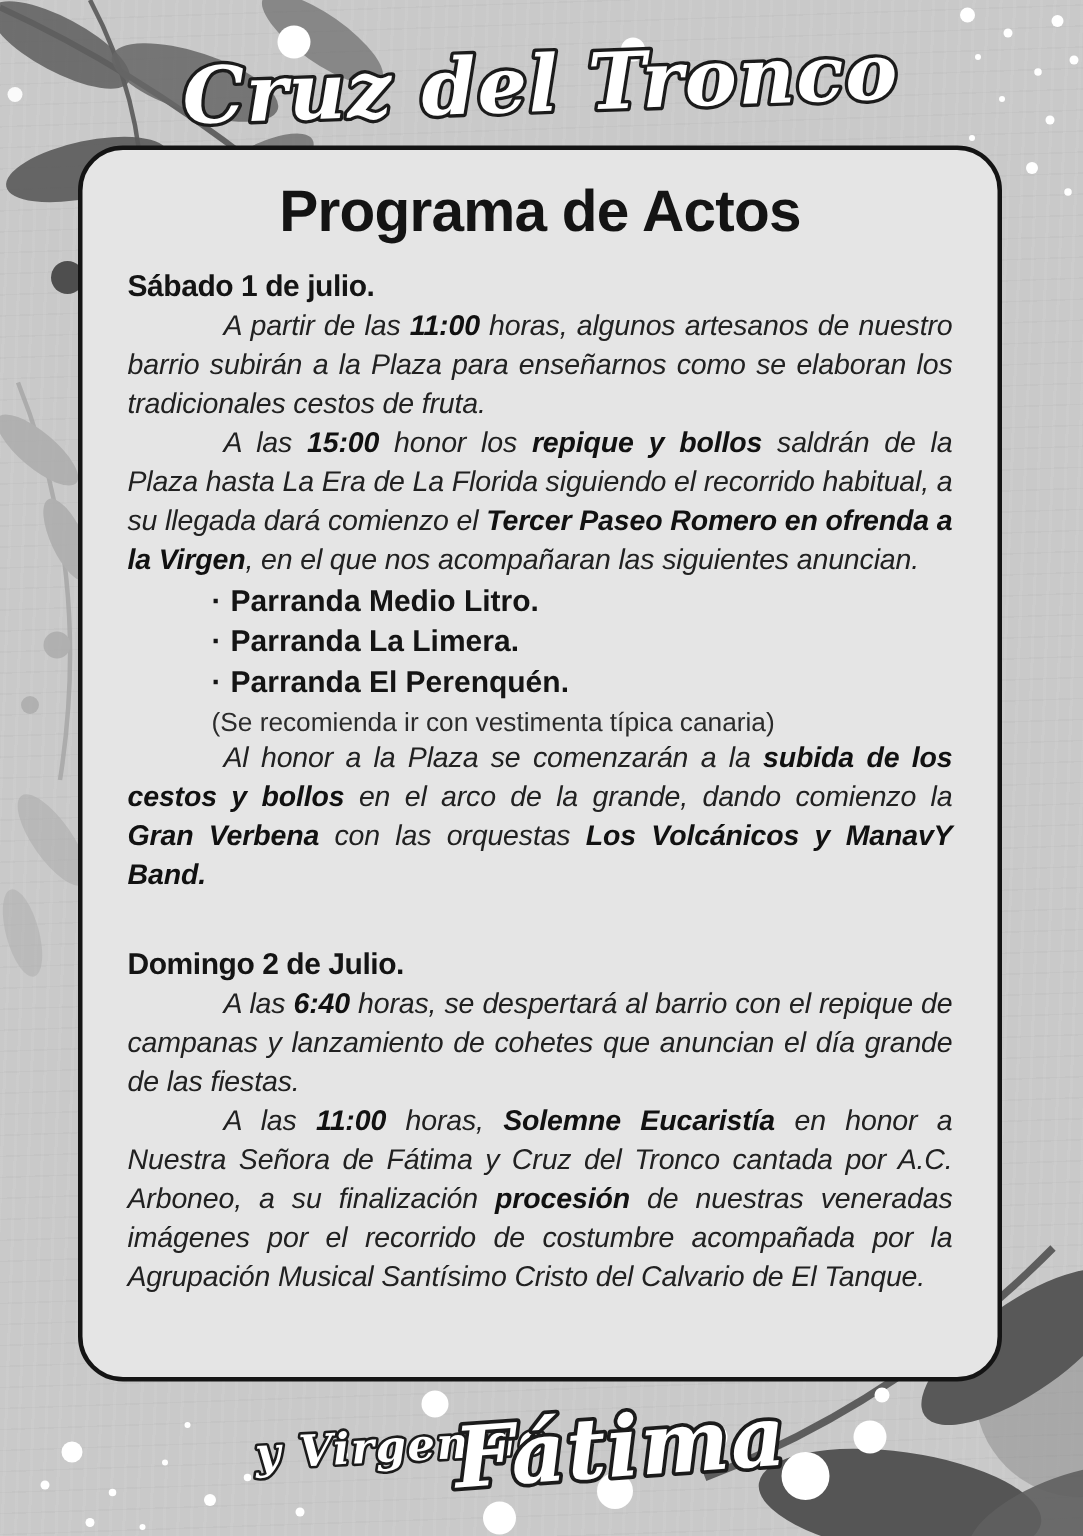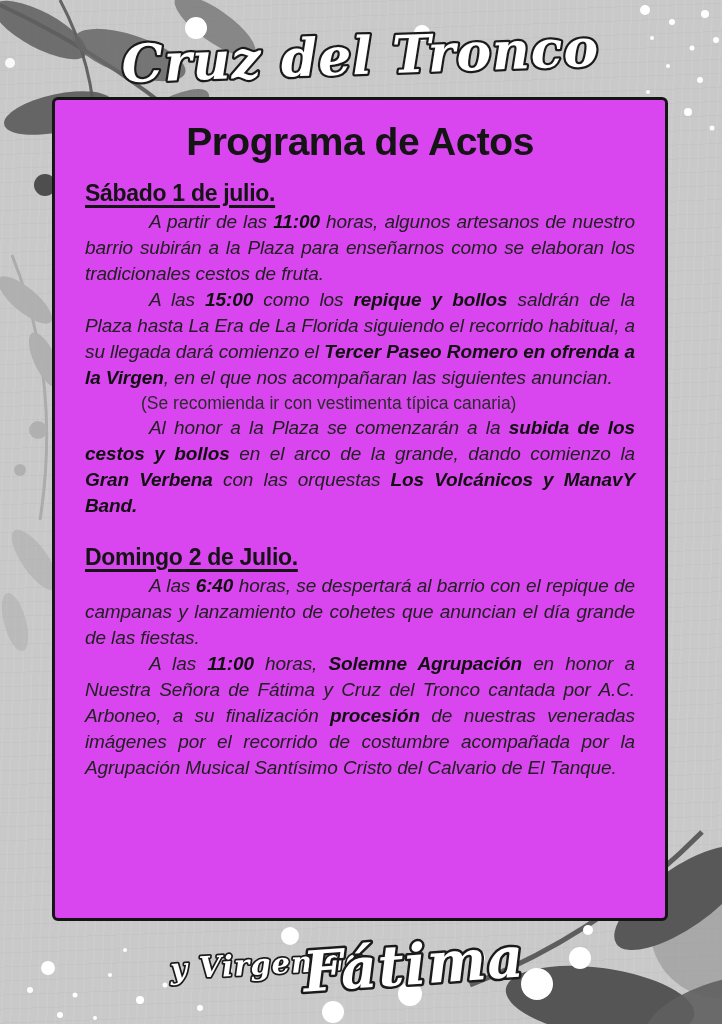--- a/index.html
+++ b/index.html
@@ -18,46 +18,46 @@
   .script-svg{position:absolute;left:0;z-index:3;}
   .script-header{top:10px;}
   .script-footer{top:908px;}
   .script-text{
     font-family:"DejaVu Serif", serif;font-style:italic;font-weight:bold;
     fill:#ffffff;stroke:#1b1b1b;paint-order:stroke;stroke-linejoin:round;
     letter-spacing:1px;
   }
   .card{
     position:absolute;left:52px;top:97px;width:616px;height:824px;z-index:2;
-    box-sizing:border-box;background:#d946ef;border:3px solid #141414;
-    border-radius:6px;padding:12px 30px 0 30px;
+    box-sizing:border-box;background:#e5e5e5;border:3px solid #141414;
+    border-radius:30px;padding:12px 30px 0 30px;
   }
   .title{
     font-size:39px;font-weight:bold;letter-spacing:-0.5px;color:#141414;
     text-align:center;margin:8px 0 16px 0;
   }
   .heading{
-    font-size:23px;font-weight:bold;color:#141414;letter-spacing:-0.3px;
-    text-decoration:underline;text-decoration-thickness:2.5px;text-underline-offset:4px;
+    font-size:20px;font-weight:bold;color:#141414;letter-spacing:-0.3px;
+    text-decoration-thickness:2.5px;text-underline-offset:4px;
     margin:0 0 2px 0;
   }
   .body-p{
     font-size:19px;line-height:26px;text-align:justify;color:#212121;
     margin:0;text-indent:64px;letter-spacing:-0.1px;font-style:italic;
   }
   .body-p b{color:#111;}
   .parranda-list{
     list-style:none;margin:1px 0 0 56px;padding:0;
     font-size:20px;line-height:27px;font-weight:bold;color:#141414;
   }
   .parranda-list .bullet{margin-right:6px;}
   .note{
     margin:0 0 0 56px;font-size:17.5px;line-height:24px;color:#2b2b2b;
   }
-  .section-sunday{margin-top:25px;}
+  .section-sunday{margin-top:35px;}
 </style>
 </head>
 <body>
 
 <svg class="deco-svg" width="722" height="1024" viewBox="0 0 722 1024">
 
   <g>
     <path d="M0,5 Q120,60 230,160" stroke="#4a4a4a" stroke-width="4" fill="none" opacity=".8"></path>
     <path d="M60,0 Q105,85 92,175" stroke="#4a4a4a" stroke-width="3" fill="none" opacity=".8"></path>
     <ellipse cx="40" cy="30" rx="52" ry="18" transform="rotate(28 40 30)" fill="#5e5e5e" opacity=".85"></ellipse>
@@ -133,28 +133,33 @@
 <svg class="script-svg script-header" width="722" height="100" viewBox="0 0 722 100">
   <text x="361" y="64" text-anchor="middle" font-size="52" stroke-width="4.5" class="script-text" transform="rotate(-2 361 64)">Cruz del Tronco</text>
 </svg>
 
 <div class="card">
   <div class="title">Programa de Actos</div>
 
   <section>
     <h2 class="heading">Sábado 1 de julio.</h2>
     <p class="body-p"><span>A partir de las </span><b>11:00</b><span> horas, algunos artesanos de nuestro barrio subirán a la Plaza para enseñarnos como se elaboran los tradicionales cestos de fruta.</span></p>
-    <p class="body-p"><span>A las </span><b>15:00</b><span> como los </span><b>repique y bollos</b><span> saldrán de la Plaza hasta La Era de La Florida siguiendo el recorrido habitual, a su llegada dará comienzo el </span><b>Tercer Paseo Romero en ofrenda a la Virgen</b><span>, en el que nos acompañaran las siguientes anuncian.</span></p>
+    <p class="body-p"><span>A las </span><b>15:00</b><span> honor los </span><b>repique y bollos</b><span> saldrán de la Plaza hasta La Era de La Florida siguiendo el recorrido habitual, a su llegada dará comienzo el </span><b>Tercer Paseo Romero en ofrenda a la Virgen</b><span>, en el que nos acompañaran las siguientes anuncian.</span></p>
+    <ul class="parranda-list">
+      <li><span class="bullet">·</span><span>Parranda Medio Litro.</span></li>
+      <li><span class="bullet">·</span><span>Parranda La Limera.</span></li>
+      <li><span class="bullet">·</span><span>Parranda El Perenquén.</span></li>
+    </ul>
     <p class="note">(Se recomienda ir con vestimenta típica canaria)</p>
     <p class="body-p"><span>Al honor a la Plaza se comenzarán a la </span><b>subida de los cestos y bollos</b><span> en el arco de la grande, dando comienzo la </span><b>Gran Verbena</b><span> con las orquestas </span><b>Los Volcánicos y ManavY Band.</b></p>
   </section>
 
   <section class="section-sunday">
     <h2 class="heading">Domingo 2 de Julio.</h2>
     <p class="body-p"><span>A las </span><b>6:40</b><span> horas, se despertará al barrio con el repique de campanas y lanzamiento de cohetes que anuncian el día grande de las fiestas.</span></p>
-    <p class="body-p"><span>A las </span><b>11:00</b><span> horas, </span><b>Solemne Agrupación</b><span> en honor a Nuestra Señora de Fátima y Cruz del Tronco cantada por A.C. Arboneo, a su finalización </span><b>procesión</b><span> de nuestras veneradas imágenes por el recorrido de costumbre acompañada por la Agrupación Musical Santísimo Cristo del Calvario de El Tanque.</span></p>
+    <p class="body-p"><span>A las </span><b>11:00</b><span> horas, </span><b>Solemne Eucaristía</b><span> en honor a Nuestra Señora de Fátima y Cruz del Tronco cantada por A.C. Arboneo, a su finalización </span><b>procesión</b><span> de nuestras veneradas imágenes por el recorrido de costumbre acompañada por la Agrupación Musical Santísimo Cristo del Calvario de El Tanque.</span></p>
   </section>
 </div>
 
 <svg class="script-svg script-footer" width="722" height="112" viewBox="0 0 722 112">
   <text x="268" y="66" text-anchor="middle" font-size="29" stroke-width="3.5" class="script-text" transform="rotate(-3 268 66)">y Virgen de</text>
   <text x="415" y="76" text-anchor="middle" font-size="56" stroke-width="5" class="script-text" transform="rotate(-4 415 76)">Fátima</text>
 </svg>
 
 </body></html>

